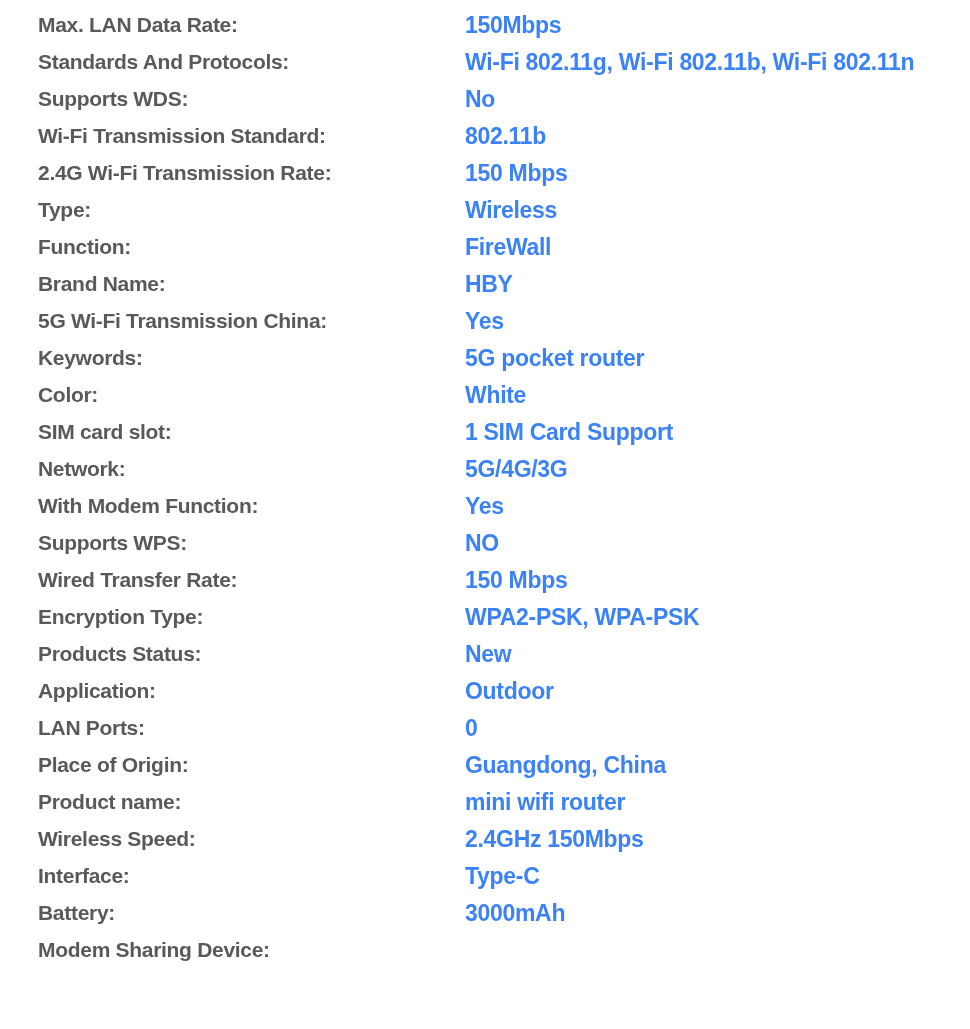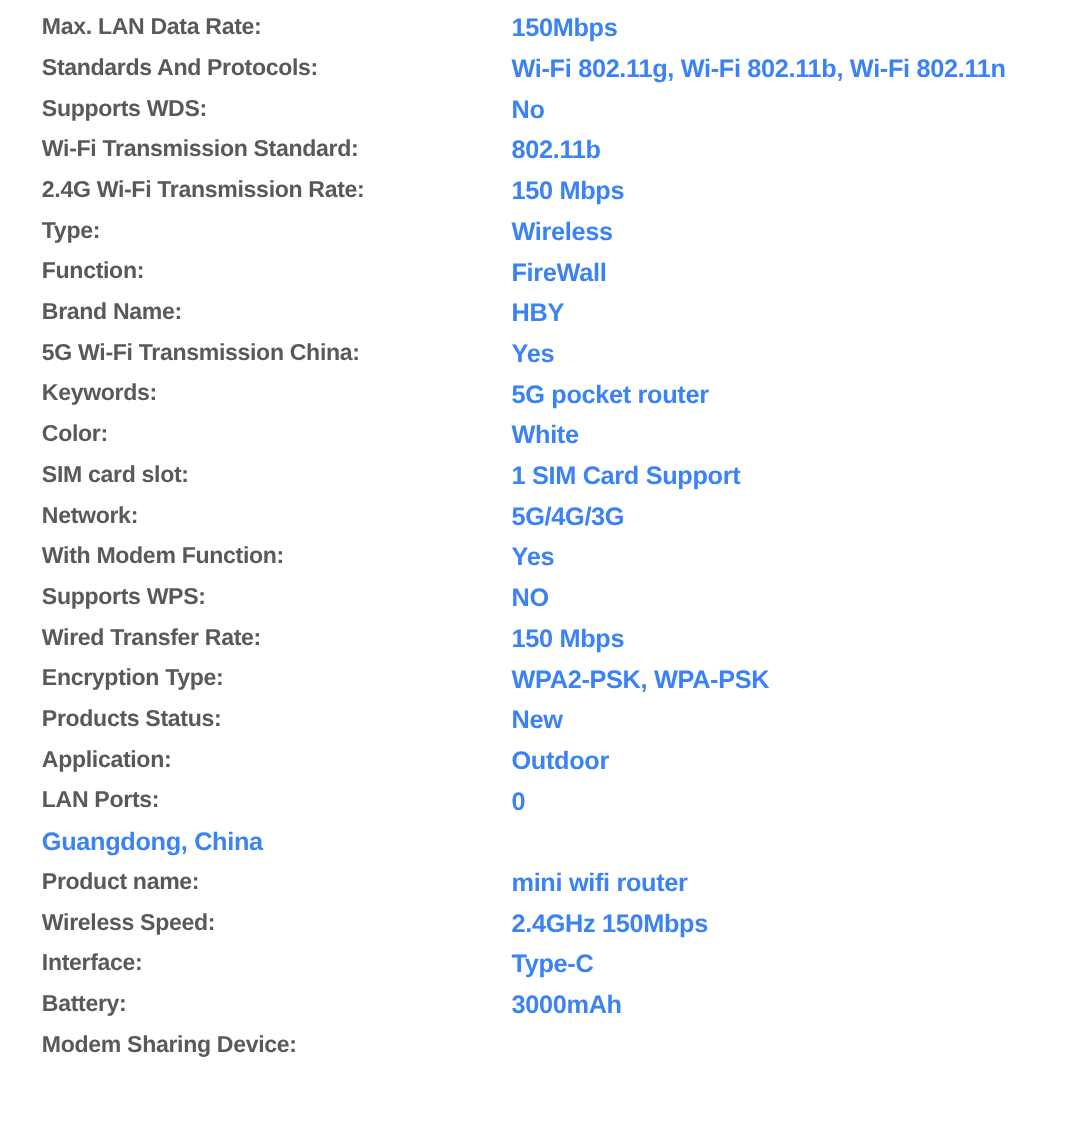--- a/index.html
+++ b/index.html
@@ -141,20 +141,21 @@
     <div class="spec-label">Application:</div>
     <div class="spec-value">Outdoor</div>
   </div>
 
   <div class="spec-row">
     <div class="spec-label">LAN Ports:</div>
     <div class="spec-value">0</div>
   </div>
 
   <div class="spec-row">
+    <div class="spec-label">Place of Origin:</div>
     <div class="spec-value">Guangdong, China</div>
   </div>
 
   <div class="spec-row">
     <div class="spec-label">Product name:</div>
     <div class="spec-value">mini wifi router</div>
   </div>
 
   <div class="spec-row">
     <div class="spec-label">Wireless Speed:</div>

